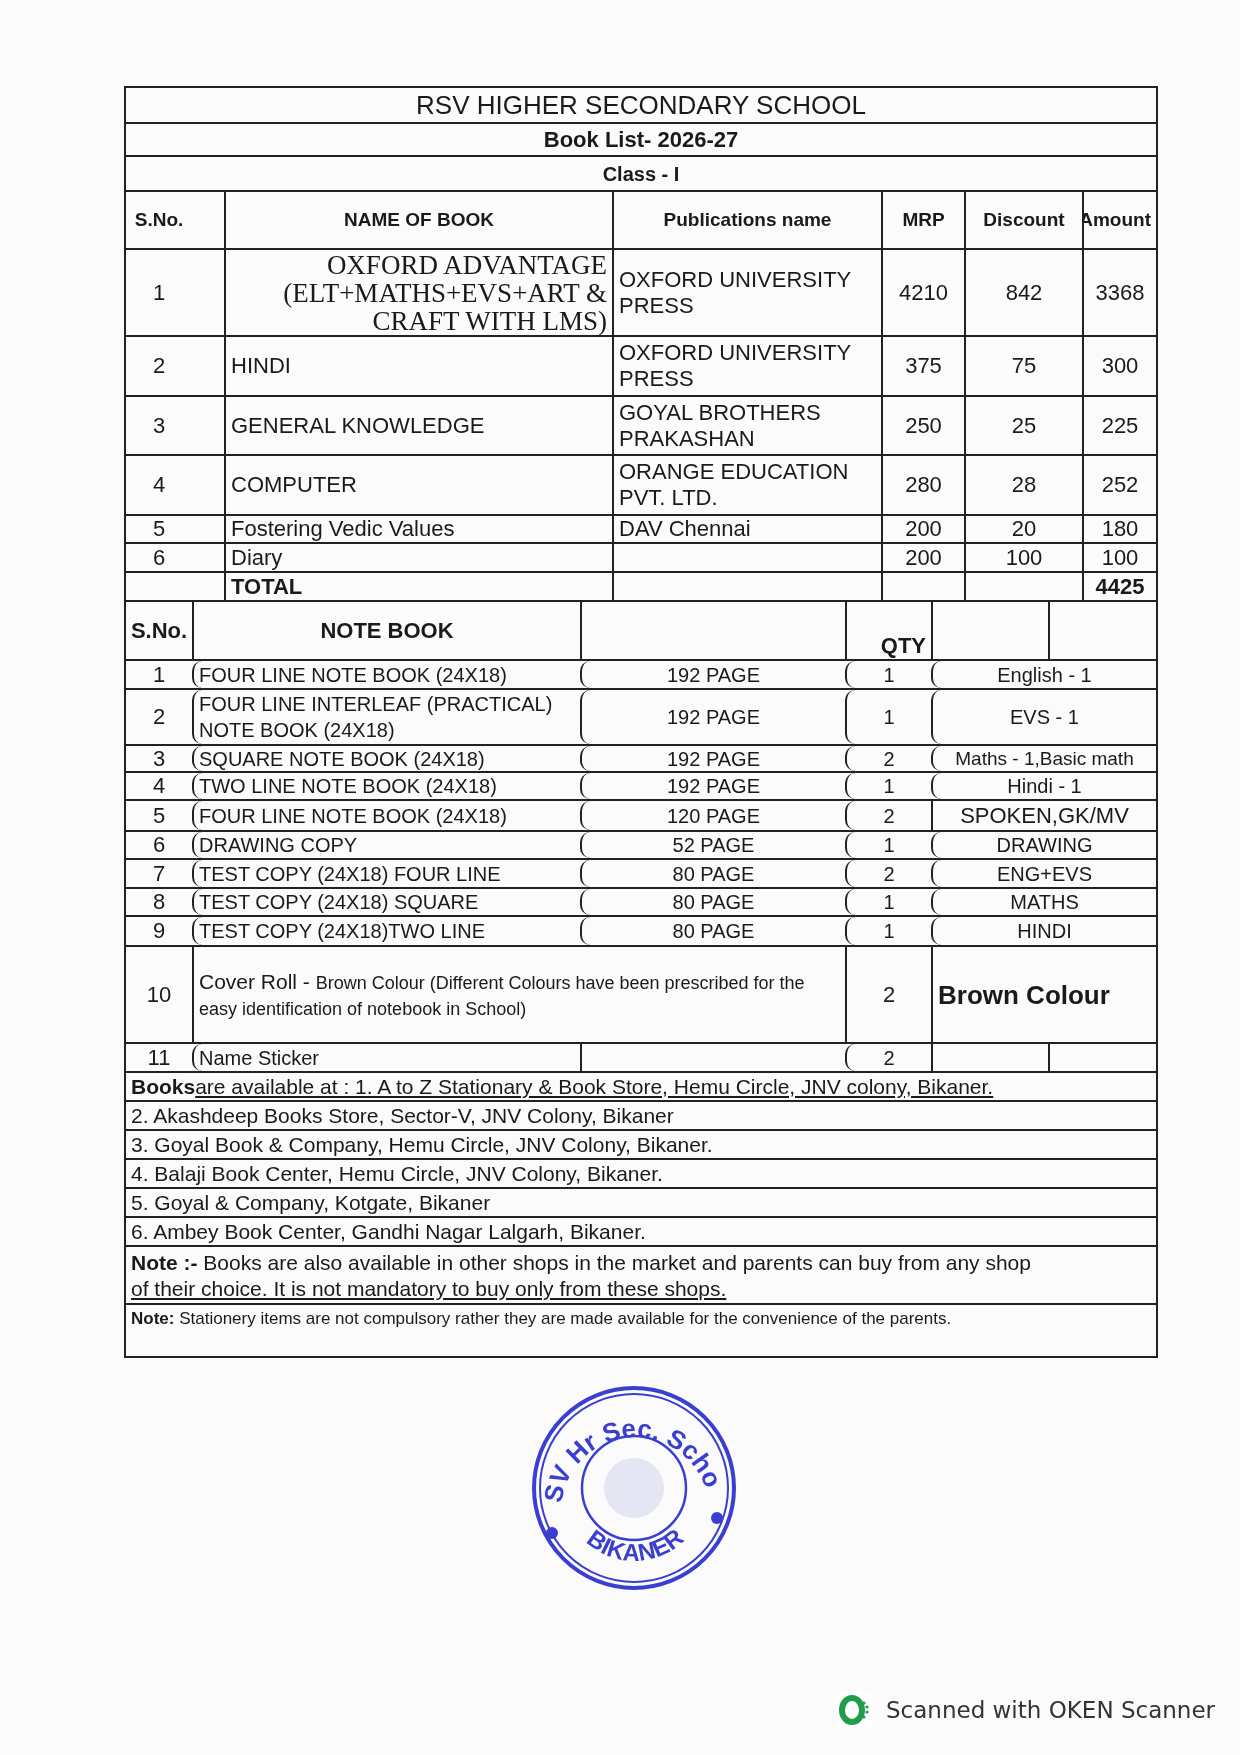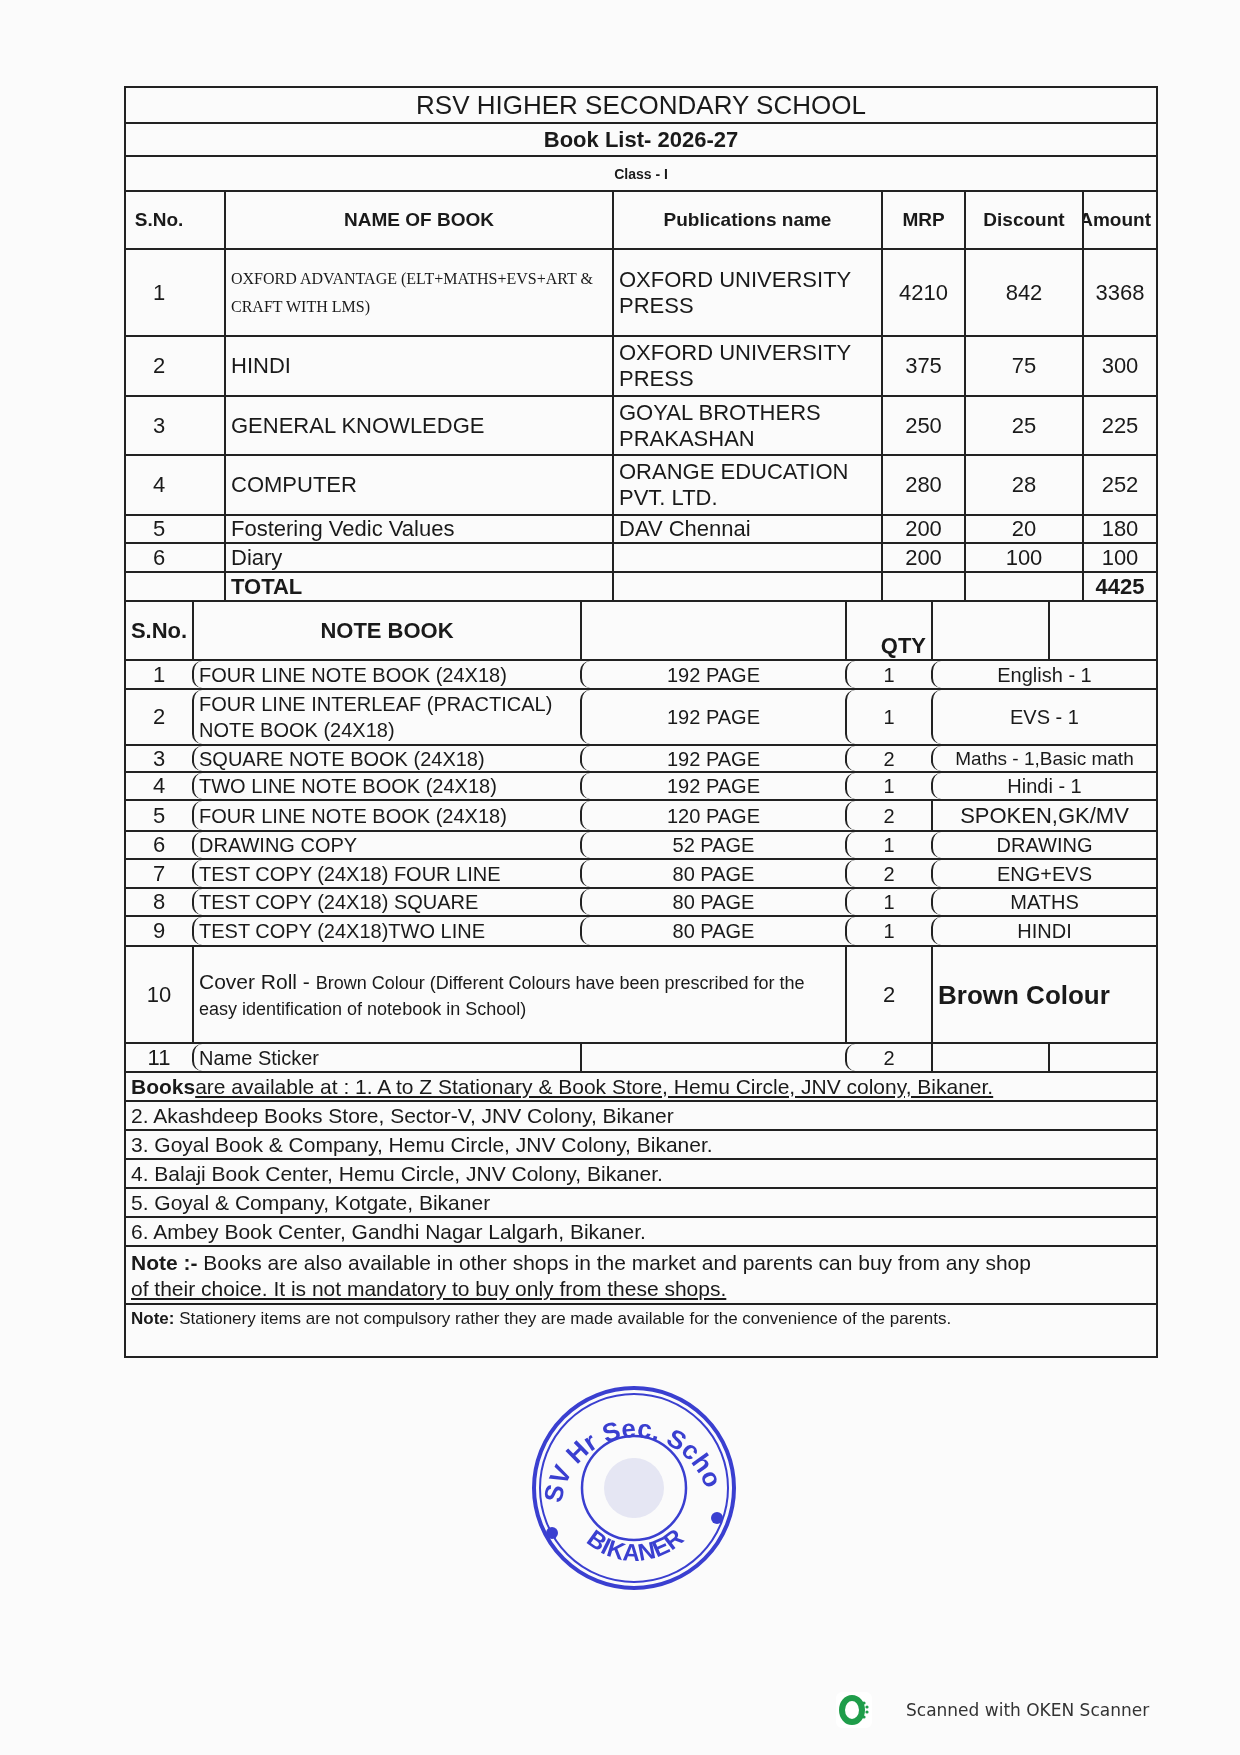--- a/index.html
+++ b/index.html
@@ -7,21 +7,21 @@
          font-family:"Liberation Sans", sans-serif; color:#1a1a1a; }
   .page { position:absolute; left:0; top:0; width:1240px; height:1514px; }
   .tbl { position:absolute; left:124px; top:86px; width:1034px; border:2px solid #222; box-sizing:border-box; }
   .row { position:relative; display:flex; border-top:2px solid #222; box-sizing:border-box; }
   .row:first-child { border-top:none; }
   .cell { box-sizing:border-box; border-left:2px solid #222; display:flex; align-items:center; padding:0 5px;
           font-size:22px; line-height:26px; overflow:hidden; }
   .cell:first-child { border-left:none; }
   .c { justify-content:center; text-align:center; }
   .b { font-weight:bold; }
-  .serif { font-family:"Liberation Serif", serif; font-size:16px; }
+  .serif { font-family:"Liberation Serif", serif; font-size:27px;text-align:right; }
   .title { justify-content:center; width:100%; font-size:26px; }
   .hdr { font-weight:bold; font-size:19px; }
   .w-sno { width:66px; }
   .w-name { width:388px;margin-left:32px; }
   .w-pub { width:269px; }
   .w-mrp { width:83px; }
   .w-disc { width:118px; }
   .w-net { flex:1; }
   .nb-sno { width:66px; }
   .nb-name { width:388px; }
@@ -29,37 +29,37 @@
   .nb-qty { width:86px; }
   .nb-subj { flex:1; }
   .nb-half1 { width:117px; }
   .nb-half2 { flex:1; }
   .small { font-size:20px;border-radius:10px; }
   .full { width:100%; border-left:none; font-size:21px; }
   .u { text-decoration:underline; }
   .stamp { position:absolute; left:524px; top:1378px; width:220px; height:220px; }
   .footer { position:absolute; left:836px; top:1692px; display:flex; align-items:center; }
   .footer .logo { width:36px; height:36px; margin-right:14px; }
-  .footer span { font-family:"DejaVu Sans", sans-serif; font-size:17px; color:#333;margin-left:20px; }
+  .footer span { font-family:"DejaVu Sans", sans-serif; font-size:23px; color:#333; }
 </style>
 </head>
 <body>
 
 <div class="page">
 
   <div class="tbl">
 
     <div class="row" style="height:34px">
       <div class="cell title">RSV HIGHER SECONDARY SCHOOL</div>
     </div>
     <div class="row" style="height:33px">
       <div class="cell title b" style="font-size:22px">Book List- 2026-27</div>
     </div>
     <div class="row" style="height:35px">
-      <div class="cell title b" style="font-size:14px">Class - I</div>
+      <div class="cell title b" style="font-size:20px">Class - I</div>
     </div>
 
     <div class="row" style="height:58px">
       <div class="cell w-sno c hdr">S.No.</div>
       <div class="cell w-name c hdr">NAME OF BOOK</div>
       <div class="cell w-pub c hdr">Publications name</div>
       <div class="cell w-mrp c hdr">MRP</div>
       <div class="cell w-disc c hdr">Discount</div>
       <div class="cell w-net c hdr" style="justify-content:flex-end;line-height:22px">
         <span>Net</span>

